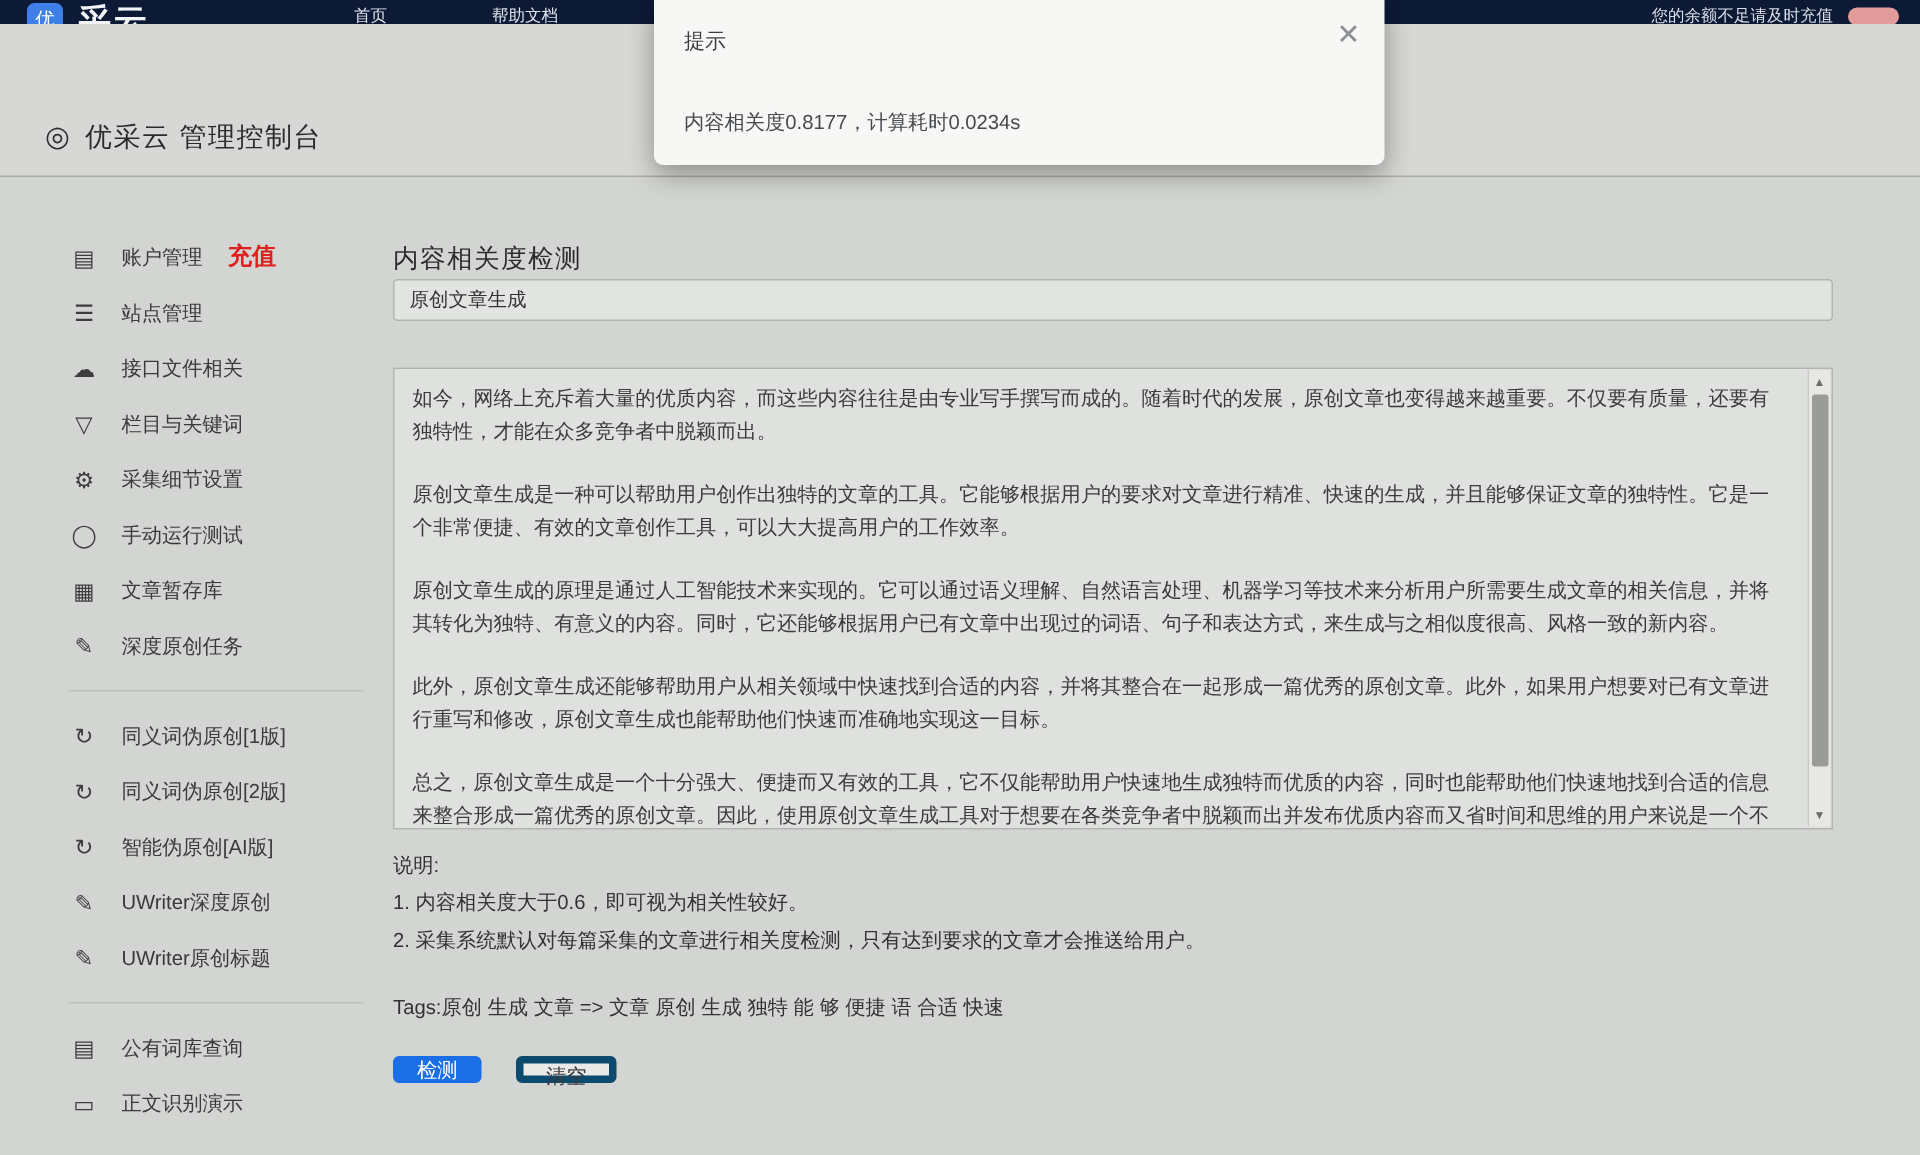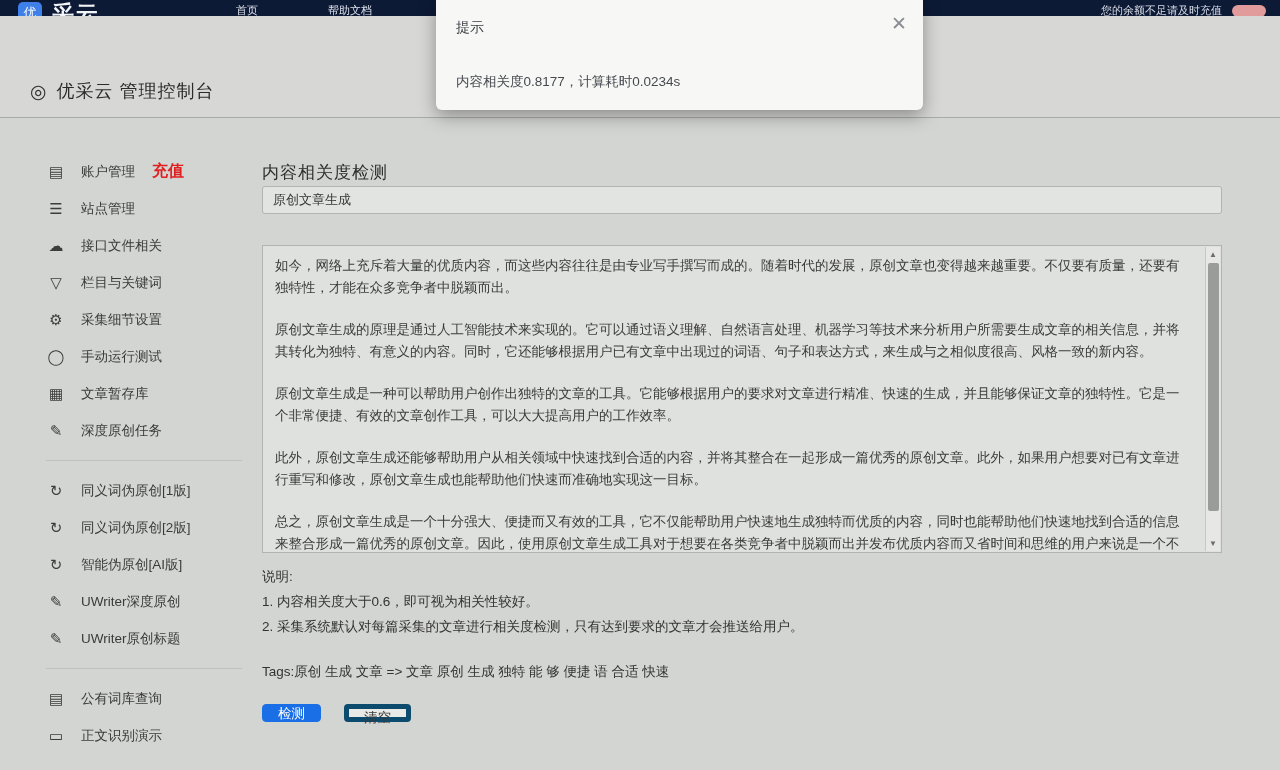--- a/index.html
+++ b/index.html
@@ -182,22 +182,22 @@
     </div>
   </div>
 
   <div class="main">
     <div class="main-title">内容相关度检测</div>
 
     <input class="kw-input" type="text" value="原创文章生成" style="">
 
     <div class="textarea">
       <p>如今，网络上充斥着大量的优质内容，而这些内容往往是由专业写手撰写而成的。随着时代的发展，原创文章也变得越来越重要。不仅要有质量，还要有独特性，才能在众多竞争者中脱颖而出。</p>
+      <p>原创文章生成是一种可以帮助用户创作出独特的文章的工具。它能够根据用户的要求对文章进行精准、快速的生成，并且能够保证文章的独特性。它是一个非常便捷、有效的文章创作工具，可以大大提高用户的工作效率。</p>
       <p>原创文章生成的原理是通过人工智能技术来实现的。它可以通过语义理解、自然语言处理、机器学习等技术来分析用户所需要生成文章的相关信息，并将其转化为独特、有意义的内容。同时，它还能够根据用户已有文章中出现过的词语、句子和表达方式，来生成与之相似度很高、风格一致的新内容。</p>
-      <p>原创文章生成是一种可以帮助用户创作出独特的文章的工具。它能够根据用户的要求对文章进行精准、快速的生成，并且能够保证文章的独特性。它是一个非常便捷、有效的文章创作工具，可以大大提高用户的工作效率。</p>
       <p>此外，原创文章生成还能够帮助用户从相关领域中快速找到合适的内容，并将其整合在一起形成一篇优秀的原创文章。此外，如果用户想要对已有文章进行重写和修改，原创文章生成也能帮助他们快速而准确地实现这一目标。</p>
       <p>总之，原创文章生成是一个十分强大、便捷而又有效的工具，它不仅能帮助用户快速地生成独特而优质的内容，同时也能帮助他们快速地找到合适的信息来整合形成一篇优秀的原创文章。因此，使用原创文章生成工具对于想要在各类竞争者中脱颖而出并发布优质内容而又省时间和思维的用户来说是一个不错的选择。</p>
       <div class="scrollbar">
         <div class="sb-arrow sb-up">▲</div>
         <div class="sb-thumb"></div>
         <div class="sb-arrow sb-down">▼</div>
       </div>
     </div>
 
     <div class="notes">

